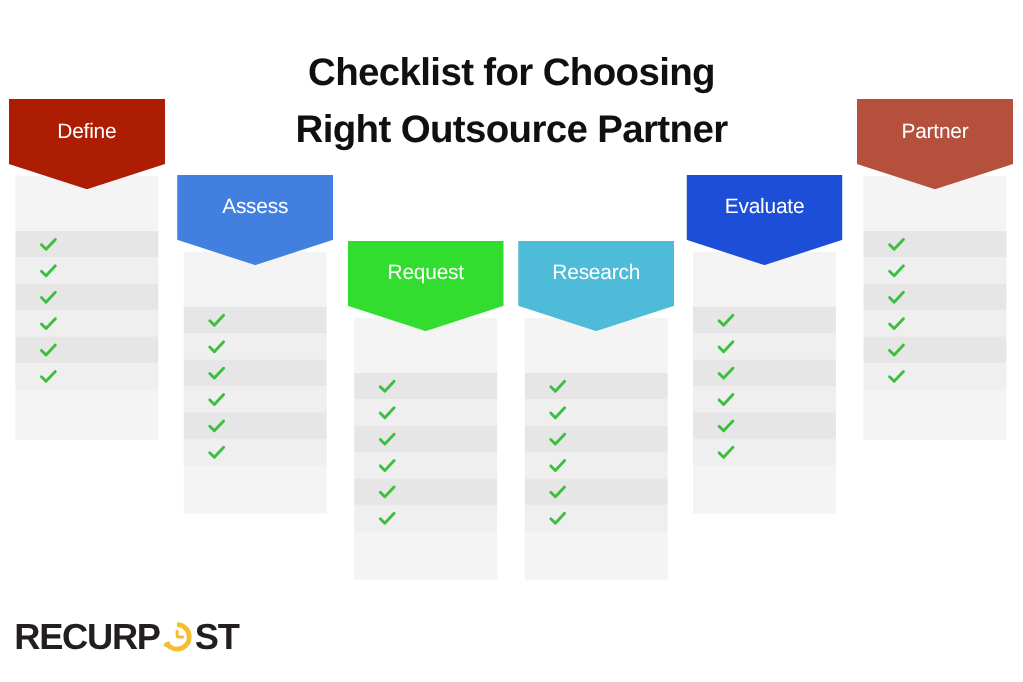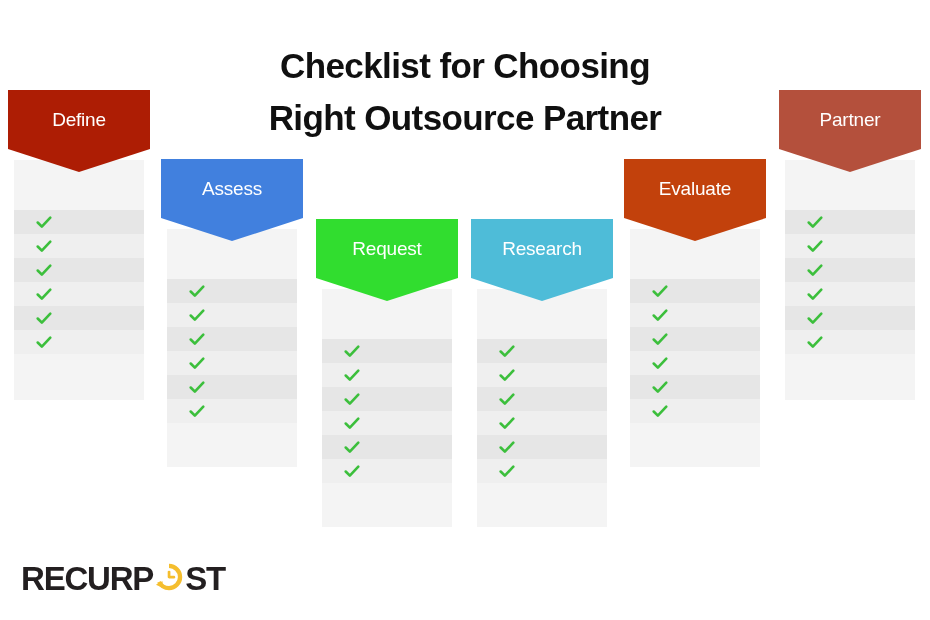--- a/index.html
+++ b/index.html
@@ -74,23 +74,24 @@
     width:18px; height:18px;
     margin-left:21px;
     flex:0 0 auto;
     display:block;
   }
   .check svg { display:block; width:18px; height:18px; }
 
   
   #logo {
     position:absolute;
-    left:21px; top:562px;
+    left:13px; top:562px;
     height:34px;
     display:flex;
+    align-items:center;
   }
   .logo-text {
     font-size:33px;
     font-weight:bold;
     letter-spacing:-1.2px;
     color:#231f20;
     line-height:34px;
   }
   .logo-clock {
     width:30px; height:30px;
@@ -352,21 +353,21 @@
             </div>
             <div class="row even" style="background: rgb(239, 239, 239);">
               <span class="check">
                 <svg viewBox="0 0 20 20" aria-hidden="true">
                   <path d="M3 10.6 L7.6 15.2 L17 5.2" fill="none" stroke="#3cbf3c" stroke-width="2.9" stroke-linecap="round" stroke-linejoin="round"></path>
                 </svg>
               </span>
             </div>
           </div>
         </div>
-        <div class="banner" style="left: 624px; top: 159px; width: 142px; height: 82px; background: #c2410c; text-align: right;">
+        <div class="banner" style="left: 624px; top: 159px; width: 142px; height: 82px; background: #1d4ed8; text-align: right;">
           <span>Evaluate</span>
         </div>
       </div>
       <div class="column">
         <div class="panel" style="left: 785px; top: 160px; width: 130px; height: 240px; background: rgb(244, 244, 244);">
           <div class="rows" style="top: 50px;">
             <div class="row odd" style="background: rgb(230, 230, 230);">
               <span class="check">
                 <svg viewBox="0 0 20 20" aria-hidden="true">
                   <path d="M3 10.6 L7.6 15.2 L17 5.2" fill="none" stroke="#3cbf3c" stroke-width="2.9" stroke-linecap="round" stroke-linejoin="round"></path>

